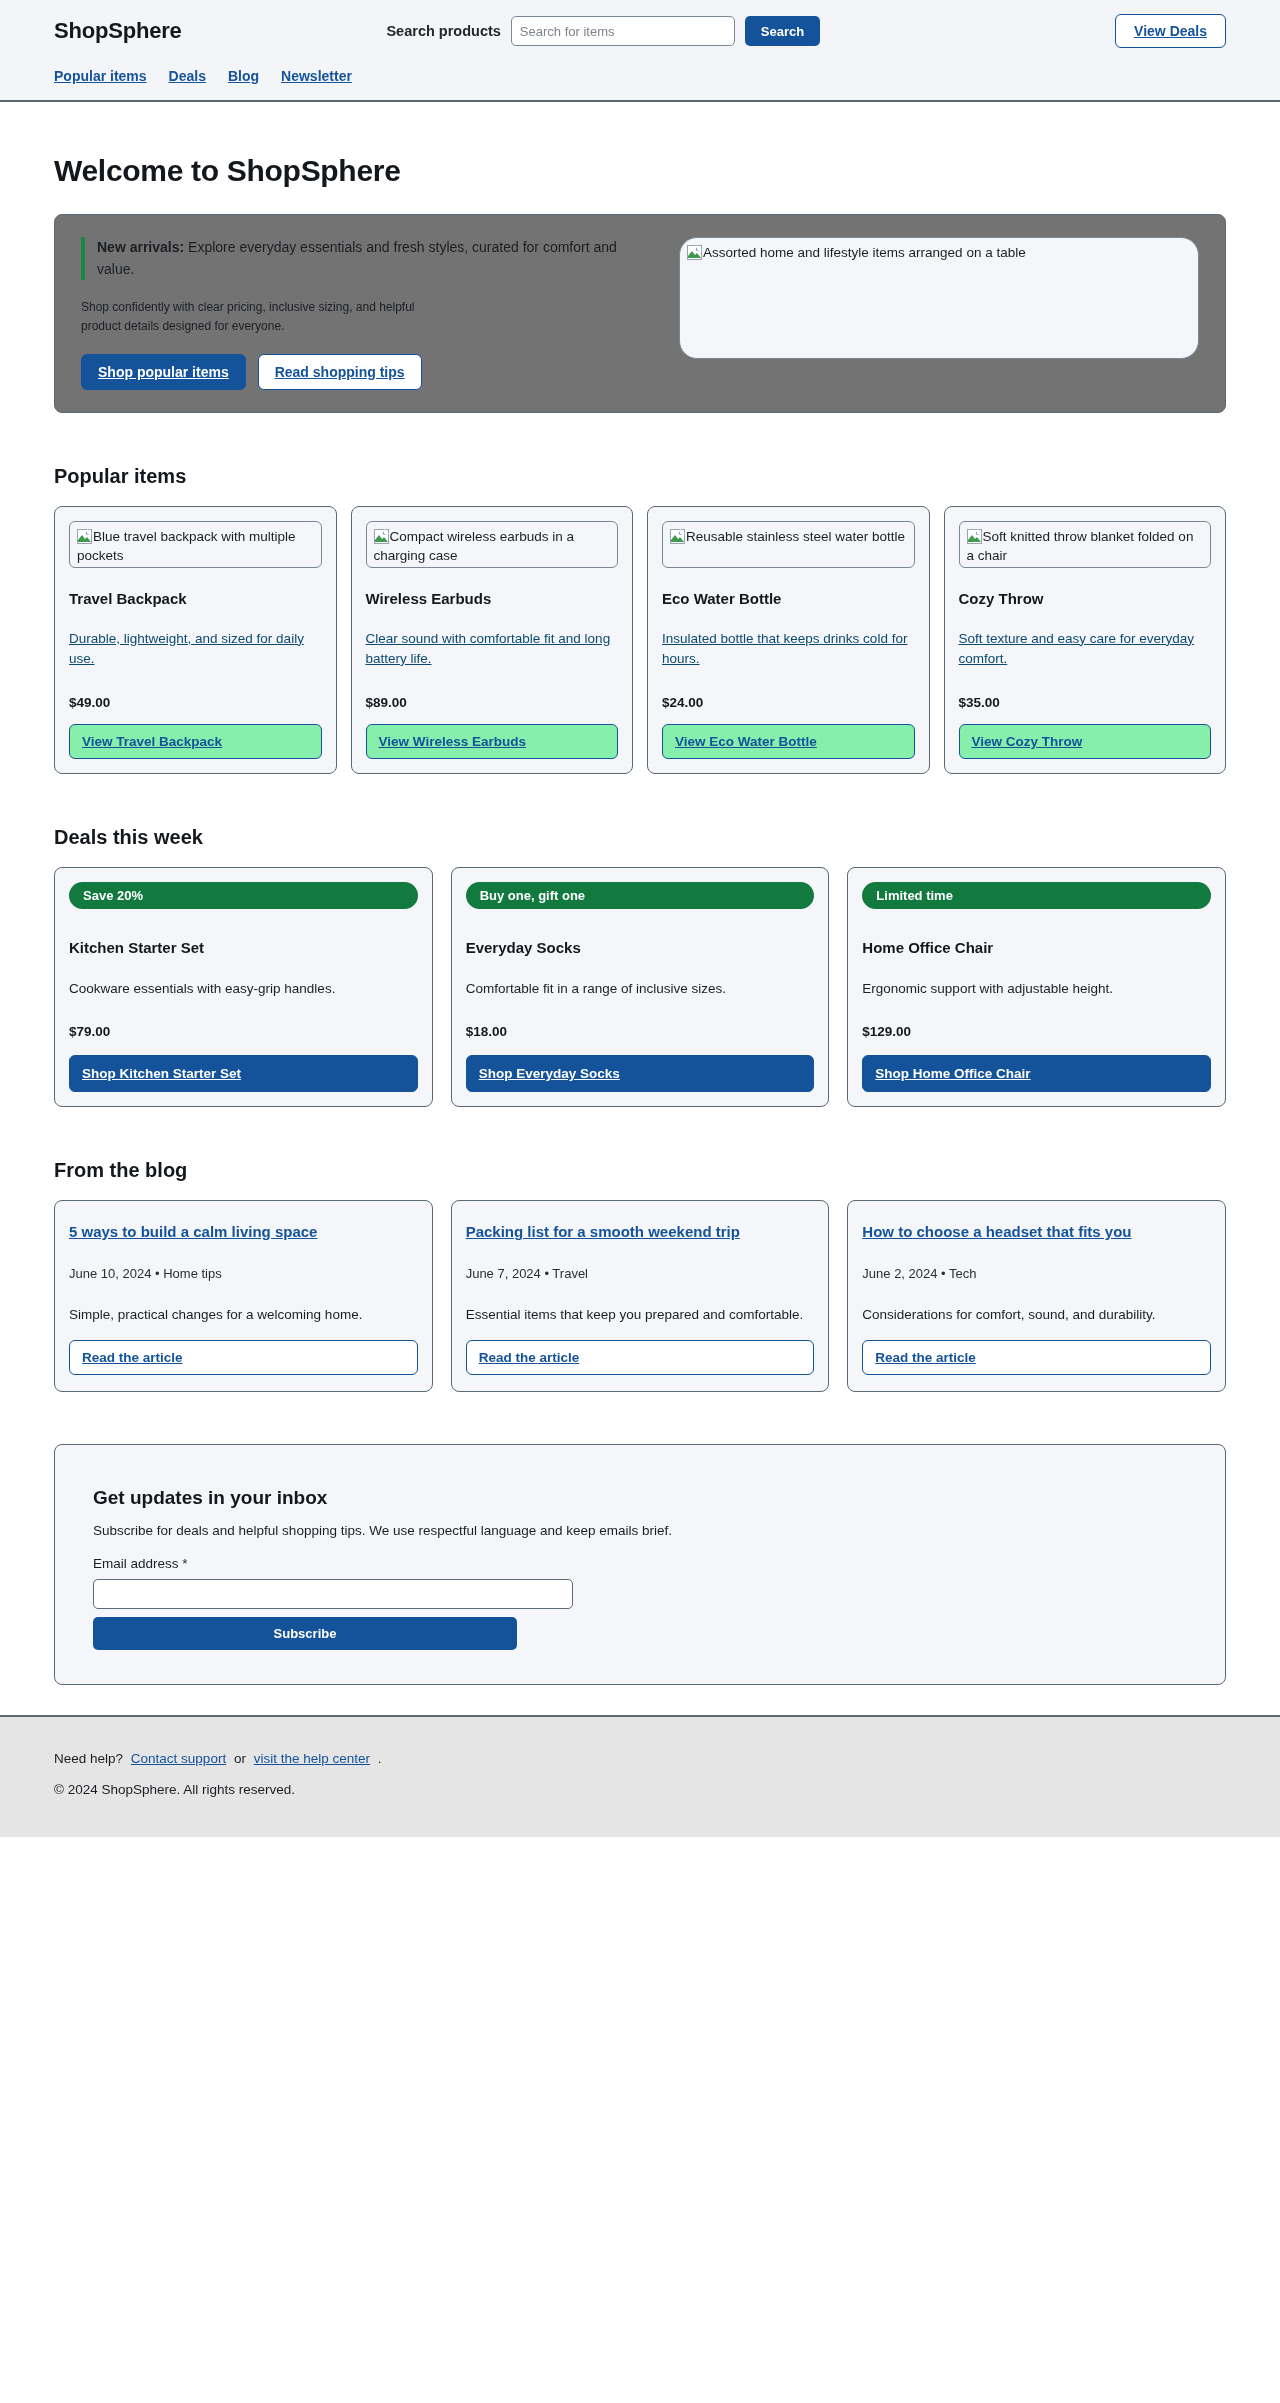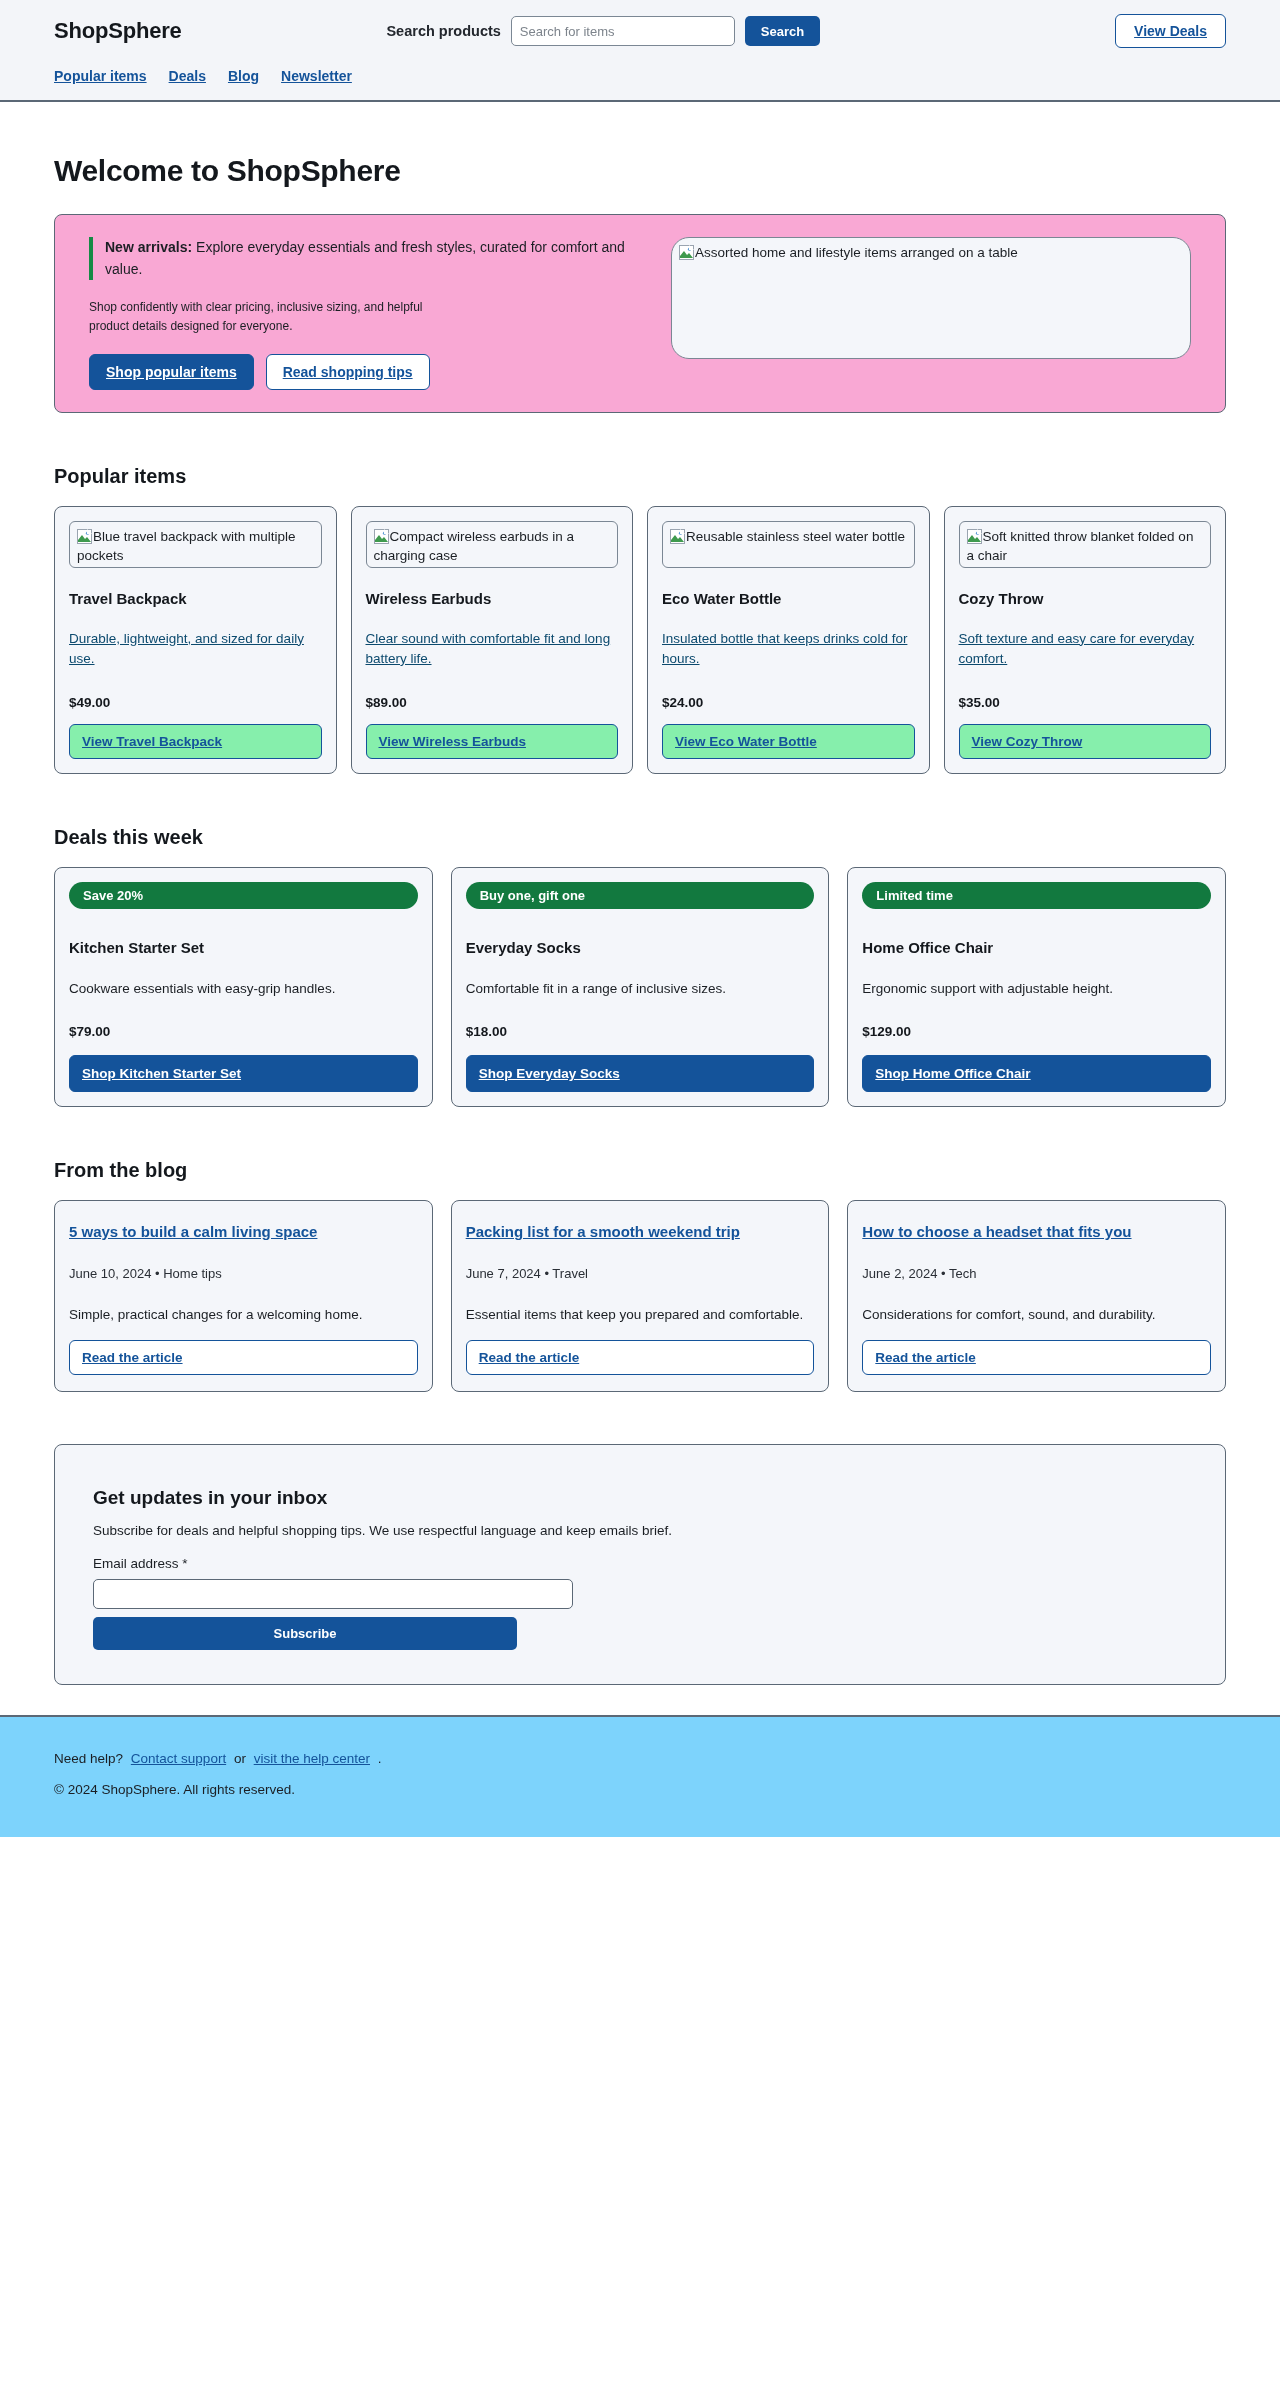--- a/index.html
+++ b/index.html
@@ -106,22 +106,22 @@
     font-weight: bold;
     color: #14181d;
     margin: 0 0 18px 0;
   }
   .section { margin-bottom: 52px; }
 
   
   .hero {
     border: 1.6px solid #5b6876;
     border-radius: 8px;
-    background: #f9a8d4;
-    padding: 22px 34px;
+    background: #737373;
+    padding: 22px 26px;
     display: flex;
     gap: 26px;
     align-items: flex-start;
   }
   .hero-left { flex: 1 1 0; min-width: 0; }
   .hero-callout {
     border-left: 4px solid #168a45;
     padding-left: 12px;
     font-size: 14px;
     line-height: 1.55;
@@ -365,21 +365,21 @@
     color: #ffffff;
     font-size: 13px;
     font-weight: bold;
     text-align: center;
     cursor: pointer;
     font-family: "Liberation Sans", sans-serif;
   }
 
   
   .site-footer {
-    background: #7dd3fc;
+    background: #e5e5e5;
     border-top: 2px solid #5b6876;
     padding: 34px 54px 40px 54px;
   }
   .footer-line {
     font-size: 13.5px;
     color: #1b1f24;
     margin: 0 0 16px 0;
   }
   .footer-line a {
     color: #14539a;

